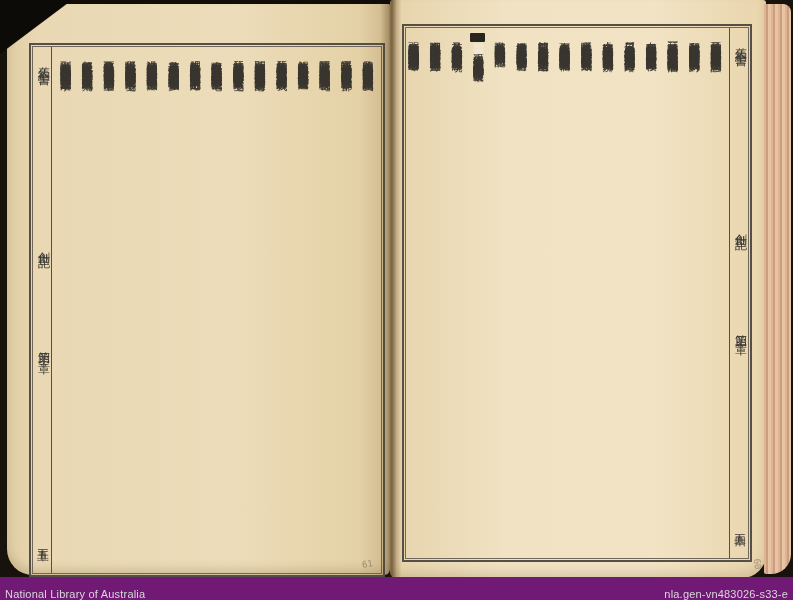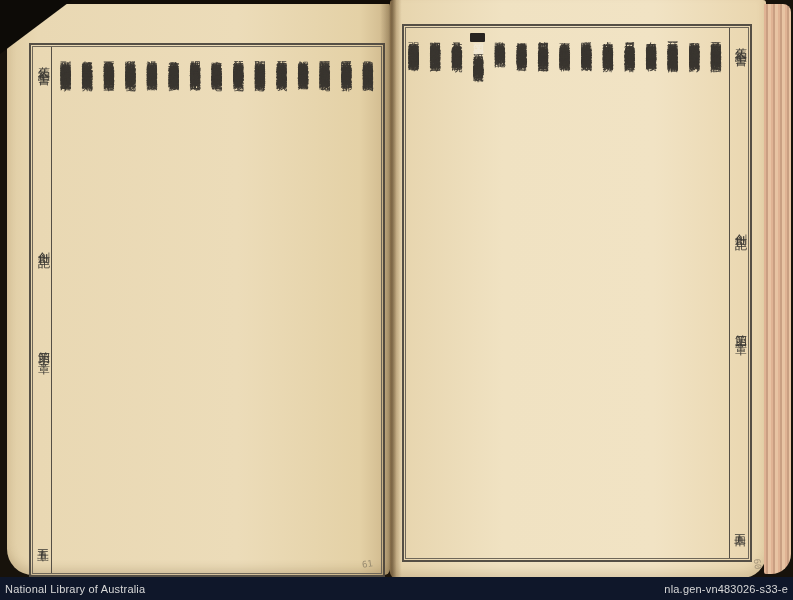--- a/index.html
+++ b/index.html
@@ -43,22 +43,22 @@
     text-orientation:upright;overflow:hidden;}
   .tcol{display:block;line-height:21.6px;font-size:11px;letter-spacing:.5px;
     color:#3a3630;white-space:nowrap;height:100%;}
   .chap-heading{background:#282420;color:#f1e9d6;padding:2px 1px;margin-inline-end:3px;
     border-radius:1px;letter-spacing:1px;}
   
   .pencil{position:absolute;color:#998c71;font-size:9px;font-family:"DejaVu Sans Mono",monospace;}
   .pencil-61{left:362px;top:559px;transform:rotate(-8deg);}
   .pencil-60{left:752px;top:559px;transform:rotate(84deg);color:#a4947a;}
   
-  .caption-bar{position:absolute;left:0;bottom:0;width:100%;height:23px;background:#0f172a;
-    display:flex;align-items:center;justify-content:space-between;padding:0 5px;box-sizing:border-box;z-index:6;}
+  .caption-bar{position:absolute;left:0;bottom:0;width:100%;height:23px;background:#701a75;
+    display:flex;align-items:flex-end;justify-content:space-between;padding:0 5px;box-sizing:border-box;z-index:6;}
   .caption-bar span{color:#d8d8d8;font-size:11px;letter-spacing:.2px;
     font-family:"Liberation Sans","DejaVu Sans",sans-serif;}
 </style>
 </head>
 <body>
 
 <div class="stage">
 
   <div class="leaf leaf-left">
     <div class="frame frame-left">

